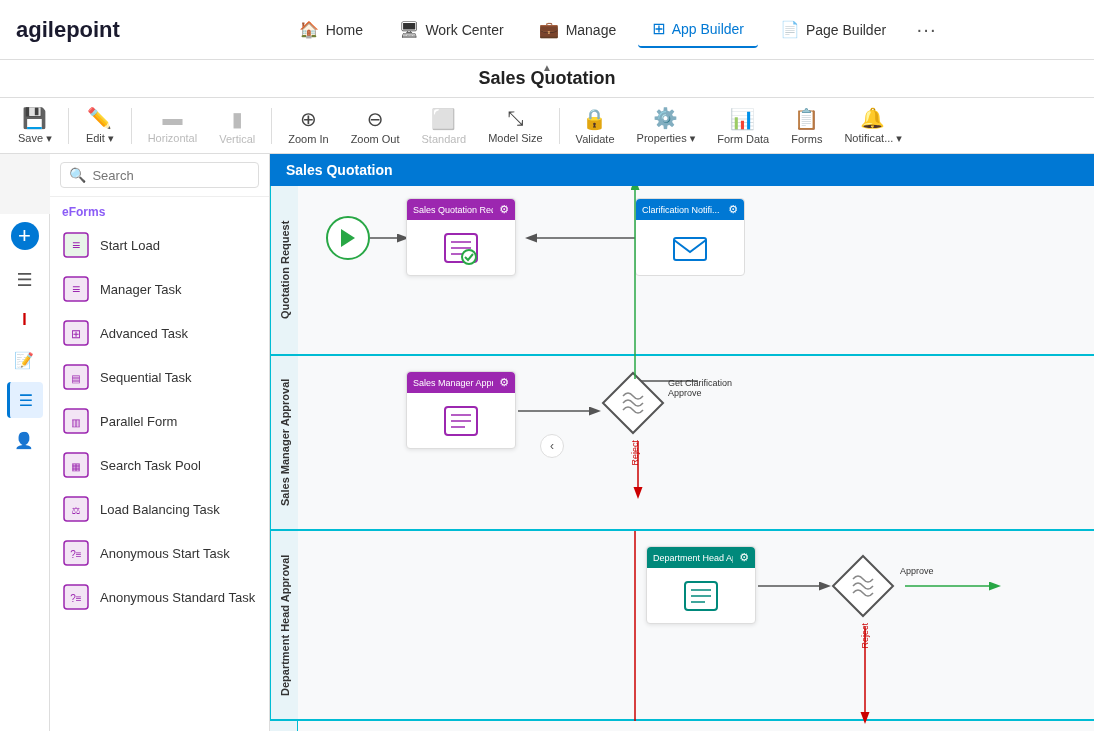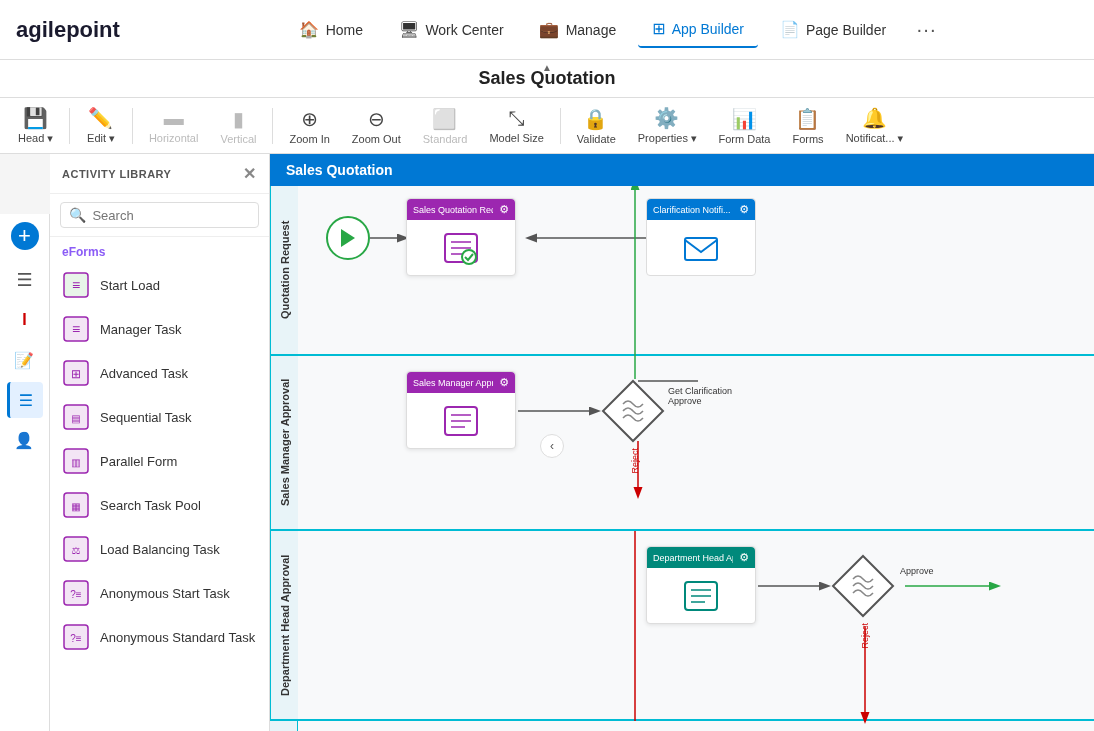--- a/index.html
+++ b/index.html
@@ -196,21 +196,21 @@
 </div>
 
 <div class="title-bar">
   <div class="chevron">▲</div>
   <span>Sales Quotation</span>
 </div>
 
 <div class="toolbar">
   <div class="toolbar-btn">
     <span class="tb-icon">💾</span>
-    <span>Head ▾</span>
+    <span>Save ▾</span>
   </div>
   <div class="toolbar-sep"></div>
   <div class="toolbar-btn">
     <span class="tb-icon">✏️</span>
     <span>Edit ▾</span>
   </div>
   <div class="toolbar-sep"></div>
   <div class="toolbar-btn disabled">
     <span class="tb-icon">▬</span>
     <span>Horizontal</span>
@@ -264,24 +264,20 @@
   <div class="sidebar-icons">
     <div class="sidebar-icon-btn add-btn" style="color:#fff;font-size:22px;line-height:1;">+</div>
     <div class="sidebar-icon-btn" style="font-size:18px;">☰</div>
     <div class="sidebar-icon-btn" style="font-size:16px;font-weight:bold;color:#c00;">I</div>
     <div class="sidebar-icon-btn" style="font-size:16px;">📝</div>
     <div class="sidebar-icon-btn selected" style="font-size:16px;">☰</div>
     <div class="sidebar-icon-btn" style="font-size:16px;">👤</div>
   </div>
 
   <div class="sidebar-panel" style="margin-left:50px;">
-    <div class="sidebar-header">
-      <span>ACTIVITY LIBRARY</span>
-      <span class="sidebar-close">✕</span>
-    </div>
     <div class="sidebar-search">
       <div class="search-box">
         <span class="search-icon">🔍</span>
         <input type="text" placeholder="Search" style="">
       </div>
     </div>
     <div class="activity-list">
       <div class="sidebar-section">eForms</div>
 
       <div class="activity-item">
@@ -420,21 +416,21 @@
                 <rect x="2" y="4" width="32" height="28" rx="3" fill="none" stroke="#9c27b0" stroke-width="2"></rect>
                 <line x1="8" y1="12" x2="28" y2="12" stroke="#9c27b0" stroke-width="1.5"></line>
                 <line x1="8" y1="18" x2="28" y2="18" stroke="#9c27b0" stroke-width="1.5"></line>
                 <line x1="8" y1="24" x2="20" y2="24" stroke="#9c27b0" stroke-width="1.5"></line>
                 <circle cx="26" cy="27" r="7" fill="#fff" stroke="#28a745" stroke-width="2"></circle>
                 <path d="M22 27 L25 30 L30 24" fill="none" stroke="#28a745" stroke-width="2"></path>
               </svg>
             </div>
           </div>
 
-          <div class="notif-node" style="left:348px;top:12px;">
+          <div class="notif-node" style="left:337px;top:12px;">
             <div class="notif-header">
               <span style="font-size:9px;overflow:hidden;white-space:nowrap;max-width:80px;">Clarification Notifi...</span>
               <span class="gear-icon">⚙</span>
             </div>
             <div class="notif-body">
               <svg width="36" height="36" viewBox="0 0 36 36">
                 <rect x="2" y="8" width="32" height="22" rx="2" fill="none" stroke="#0078d4" stroke-width="2"></rect>
                 <path d="M2 10 L18 22 L34 10" fill="none" stroke="#0078d4" stroke-width="2"></path>
               </svg>
             </div>
@@ -465,21 +461,21 @@
             <div class="task-body">
               <svg width="36" height="36" viewBox="0 0 36 36">
                 <rect x="2" y="4" width="32" height="28" rx="3" fill="none" stroke="#9c27b0" stroke-width="2"></rect>
                 <line x1="8" y1="12" x2="28" y2="12" stroke="#9c27b0" stroke-width="1.5"></line>
                 <line x1="8" y1="18" x2="28" y2="18" stroke="#9c27b0" stroke-width="1.5"></line>
                 <line x1="8" y1="24" x2="22" y2="24" stroke="#9c27b0" stroke-width="1.5"></line>
               </svg>
             </div>
           </div>
 
-          <div style="position:absolute; left:300px; top:20px;text-decoration:underline;">
+          <div style="position:absolute; left:300px; top:12px;text-decoration:underline;">
             <svg width="70" height="70" viewBox="0 0 70 70">
               <polygon points="35,5 65,35 35,65 5,35" fill="#fff" stroke="#555" stroke-width="2"></polygon>
 
               <path d="M25 28 Q30 22 35 28 Q40 34 45 28" fill="none" stroke="#888" stroke-width="1.5"></path>
               <path d="M25 35 Q30 29 35 35 Q40 41 45 35" fill="none" stroke="#888" stroke-width="1.5"></path>
               <path d="M25 42 Q30 36 35 42 Q40 48 45 42" fill="none" stroke="#888" stroke-width="1.5"></path>
             </svg>
             <div style="position:absolute;left:70px;top:10px;font-size:9px;color:#333;white-space:nowrap;">Get Clarification<br>Approve</div>
             
             <div style="position:absolute;left:32px;top:72px;font-size:9px;color:#c00;writing-mode:vertical-rl;transform:rotate(180deg);">Reject</div>

